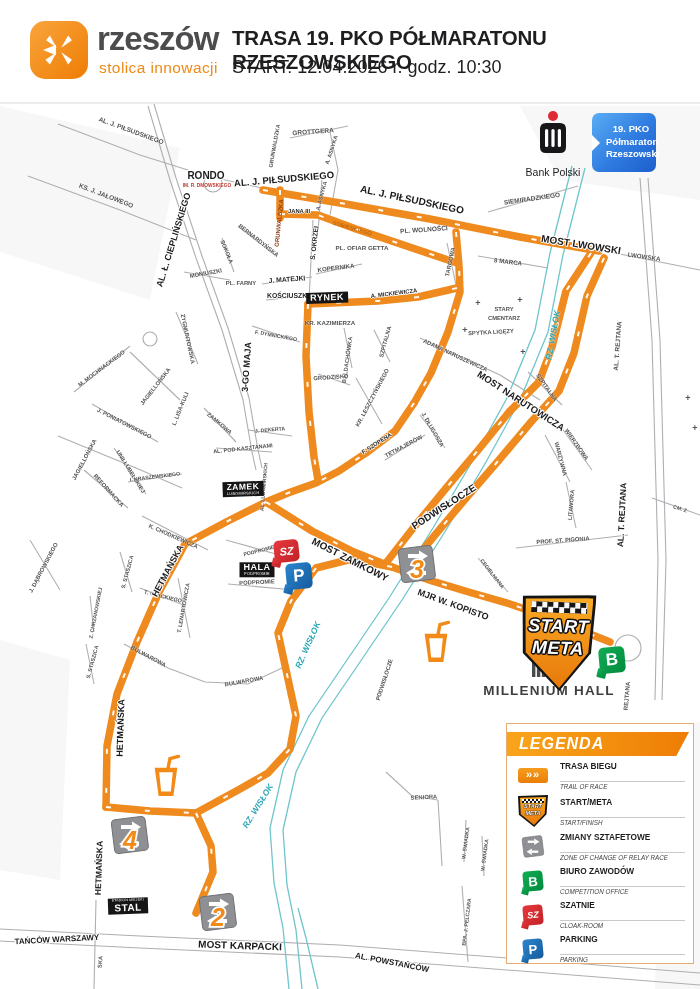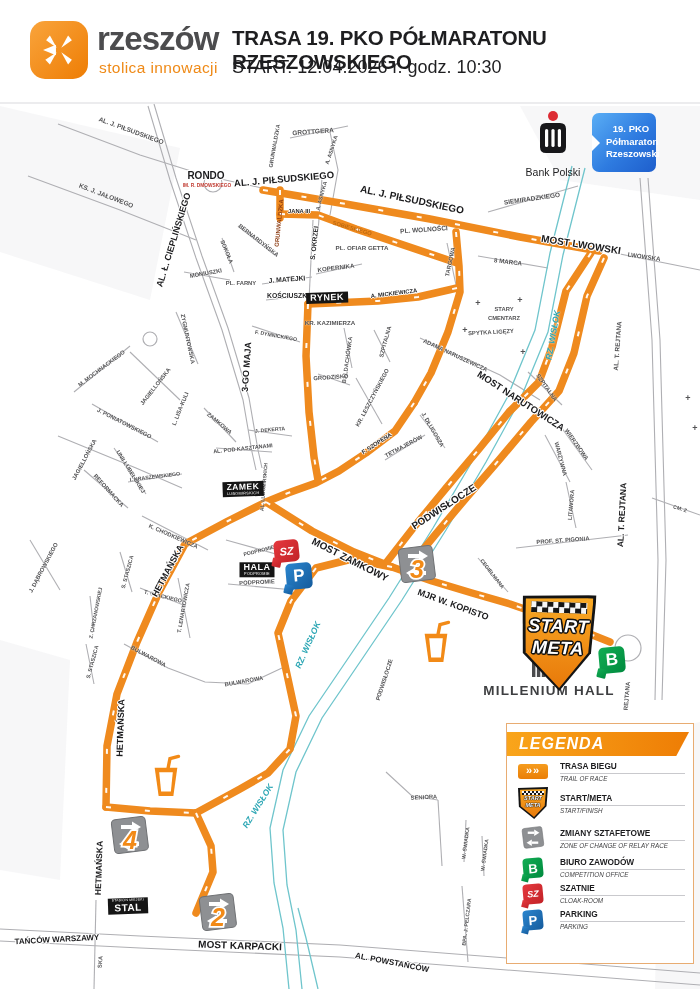--- a/index.html
+++ b/index.html
@@ -85,21 +85,21 @@
 
   
   #legend{position:absolute;left:506px;top:723px;width:188px;height:241px;background:#fff;
           border:1.5px solid #E8AC72;z-index:5;box-sizing:border-box;}
   #lg-head{margin:8px 8px 2px 0;width:170px;background:linear-gradient(90deg,#F9A51B,#EE7D05);
            clip-path:polygon(0 0,100% 0,93% 100%,0 100%);color:#fff;font-weight:bold;font-style:italic;
            font-size:16px;letter-spacing:1px;padding:3px 0 3px 12px;}
   .lg-row{display:flex;align-items:center;gap:9px;margin:5px 8px 5px 8px;}
   .lg-ic{width:36px;display:flex;justify-content:center;align-items:center;}
   .lg-tx{flex:1;}
-  .lg-lb{font-size:8.3px;font-weight:bold;color:#1C1C1E;border-bottom:1px solid #C9C9CD;padding-bottom:2px;}
+  .lg-lb{font-size:8.3px;font-weight:bold;color:#1C1C1E;border-bottom:1px solid #C9C9CD;padding-bottom:10px;}
   .lg-sb{font-size:6.3px;font-style:italic;color:#3F3F41;margin-top:1px;}
   .lg-route{display:inline-flex;align-items:center;justify-content:center;width:30px;height:13px;
             background:linear-gradient(180deg,#F59C1E,#EA7E07);border-radius:3px;color:#fff;
             font-weight:bold;font-size:11px;letter-spacing:1px;line-height:1;padding-bottom:2px;}
   .lgsm{display:inline-block;width:30px;height:32px;background:#141414;position:relative;
         clip-path:polygon(0 3%,100% 0,95% 60%,54% 100%,3% 62%);}
   .lgsm-in{position:absolute;inset:2px;background:linear-gradient(180deg,#F9AA25,#E8790A);
         clip-path:polygon(0 3%,100% 0,95% 60%,54% 100%,3% 62%);
         display:flex;flex-direction:column;align-items:center;padding-top:2px;box-sizing:border-box;}
   .lgsm-ck{width:22px;height:4px;background:repeating-conic-gradient(#161616 0% 25%,#F6F6F6 0% 50%) 0 0/4px 4px;}

